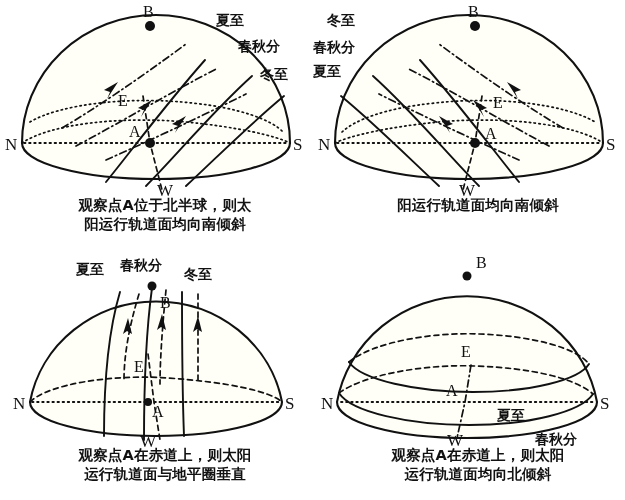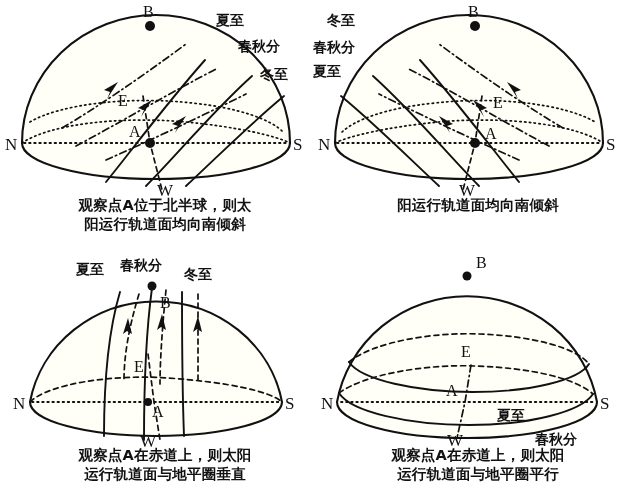--- a/index.html
+++ b/index.html
@@ -268,17 +268,17 @@
       <text class="point-label" x="148" y="107">E</text>
       <text class="cardinal-label" x="134" y="196">W</text>
       <text class="point-label" x="163" y="18">B</text>
       <text class="point-label" x="133" y="146">A</text>
 
       <text class="season-label" x="184" y="170">夏至</text>
       <text class="season-label" x="222" y="194">春秋分</text>
     </svg>
     <div class="caption">
       <span class="cap-line">观察点A在赤道上，则太阳</span>
-      <span class="cap-line">运行轨道面与地平圈平行</span>
+      <span class="cap-line">运行轨道面均向北倾斜</span>
     </div>
   </div>
 
 </div>
 
 </body></html>

